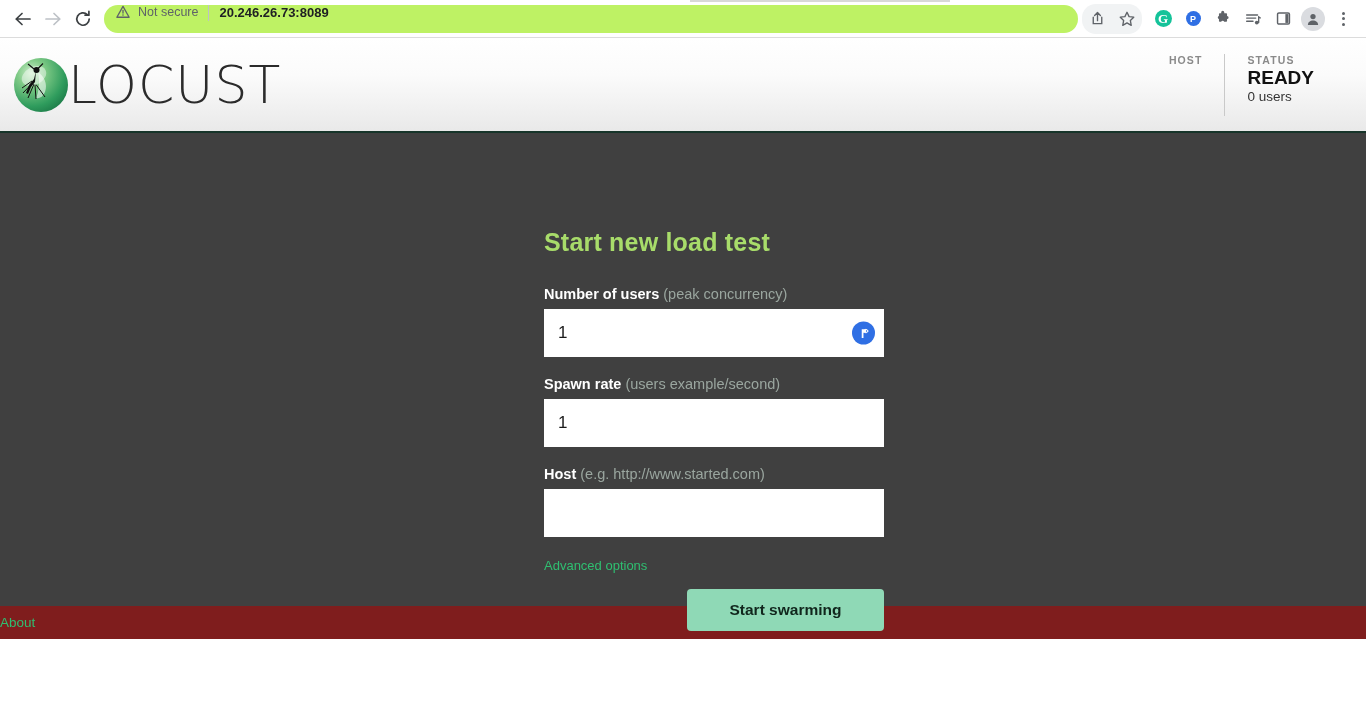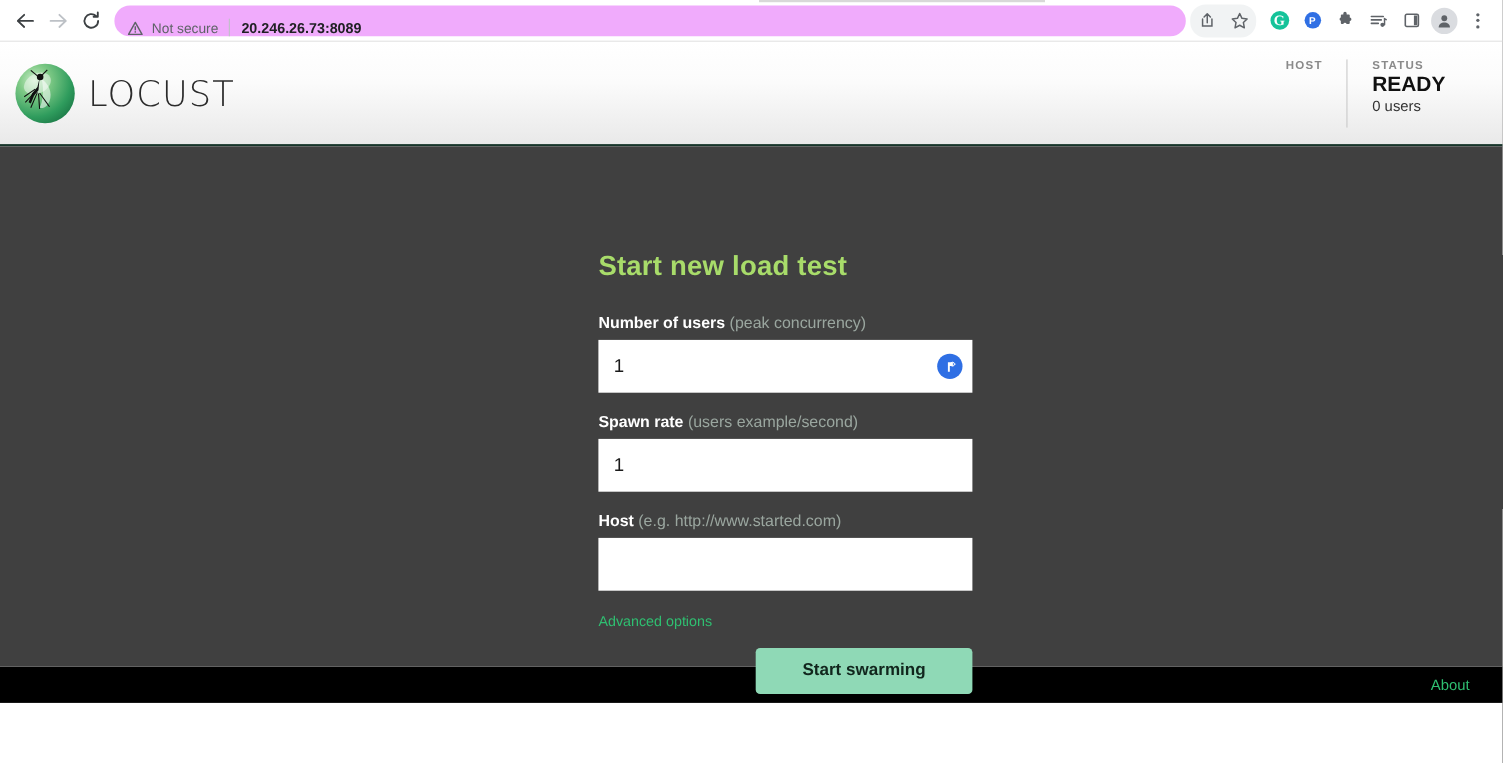--- a/index.html
+++ b/index.html
@@ -32,24 +32,24 @@
     display: flex; align-items: center; justify-content: center;
     border-radius: 50%;
     flex: none;
   }
   .nav-btn svg { display: block; }
 
   .omnibox {
     flex: 1;
     height: 28px;
     margin-left: 6px;
-    background: #f0abfc;
+    background: #bef264;
     border-radius: 14px;
     display: flex;
-    align-items: flex-end;
+    align-items: flex-start;
     padding: 0 12px;
     min-width: 0;
   }
   .warn-icon { flex: none; margin-right: 8px; display:flex; }
   .not-secure {
     font-size: 12.5px;
     color: #5f6368;
     white-space: nowrap;
   }
   .omni-sep {
@@ -131,25 +131,25 @@
   .logo-sphere {
     width: 54px; height: 54px;
     border-radius: 50%;
     background: radial-gradient(circle at 32% 28%, #cdeecb 0%, #7fca86 26%, #2f9c5d 62%, #0c5c35 100%);
     position: relative;
     overflow: hidden;
     flex: none;
   }
   .logo-sphere svg { position: absolute; top: 0; left: 0; }
   .logo-text {
-    font-size: 32px;
+    font-size: 52px;
     color: #2b2b2b;
     letter-spacing: 1px;
     font-weight: 300;
-    margin-left: 12px;
+    margin-left: 0;
     font-family: "DejaVu Sans", sans-serif;
   }
 
   .header-right {
     margin-left: auto;
     display: flex;
     align-items: stretch;
     height: 62px;
   }
   .hr-block {
@@ -259,24 +259,23 @@
     font-size: 15.5px;
     font-weight: bold;
     color: #11261d;
     font-family: "Liberation Sans", sans-serif;
     cursor: pointer;
   }
 
   
   .footer {
     height: 33px;
-    background: #000000;
-    display: flex;
-    align-items: center;
-    justify-content: flex-end;
+    background: #7f1d1d;
+    display: flex;
+    align-items: center;
     padding-right: 30px;
   }
   .footer-link {
     font-size: 13.5px;
     color: #2fbf71;
     text-decoration: none;
   }
 </style>
 </head>
 <body>

